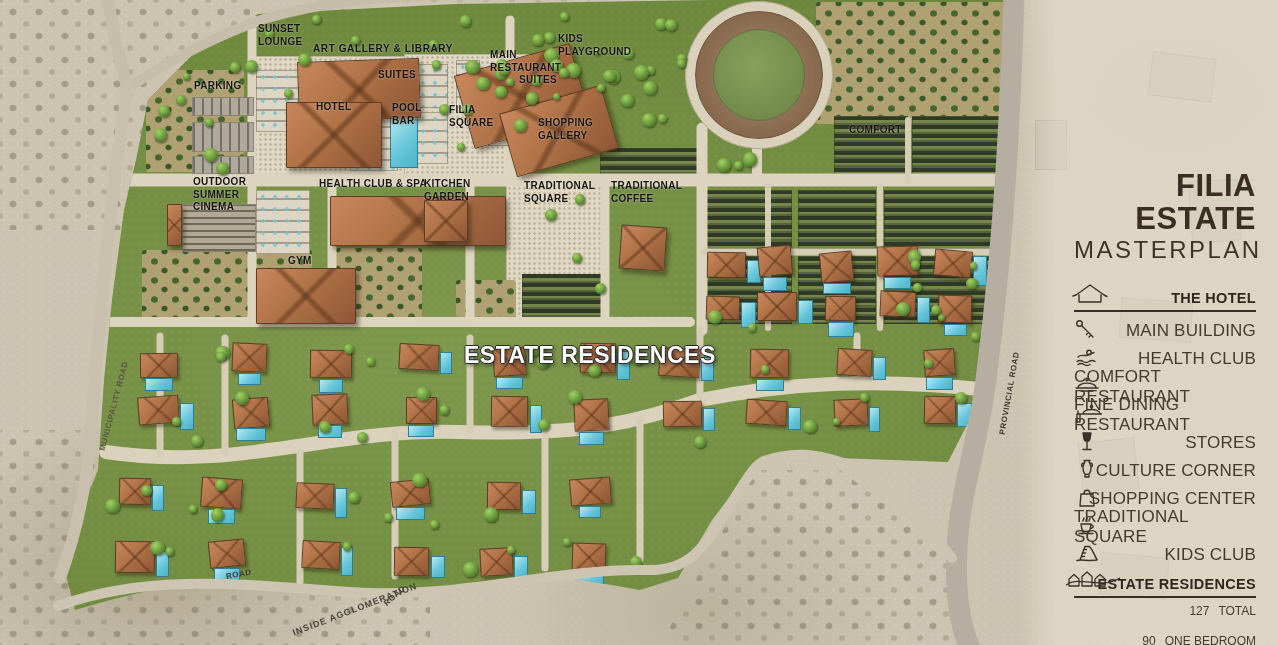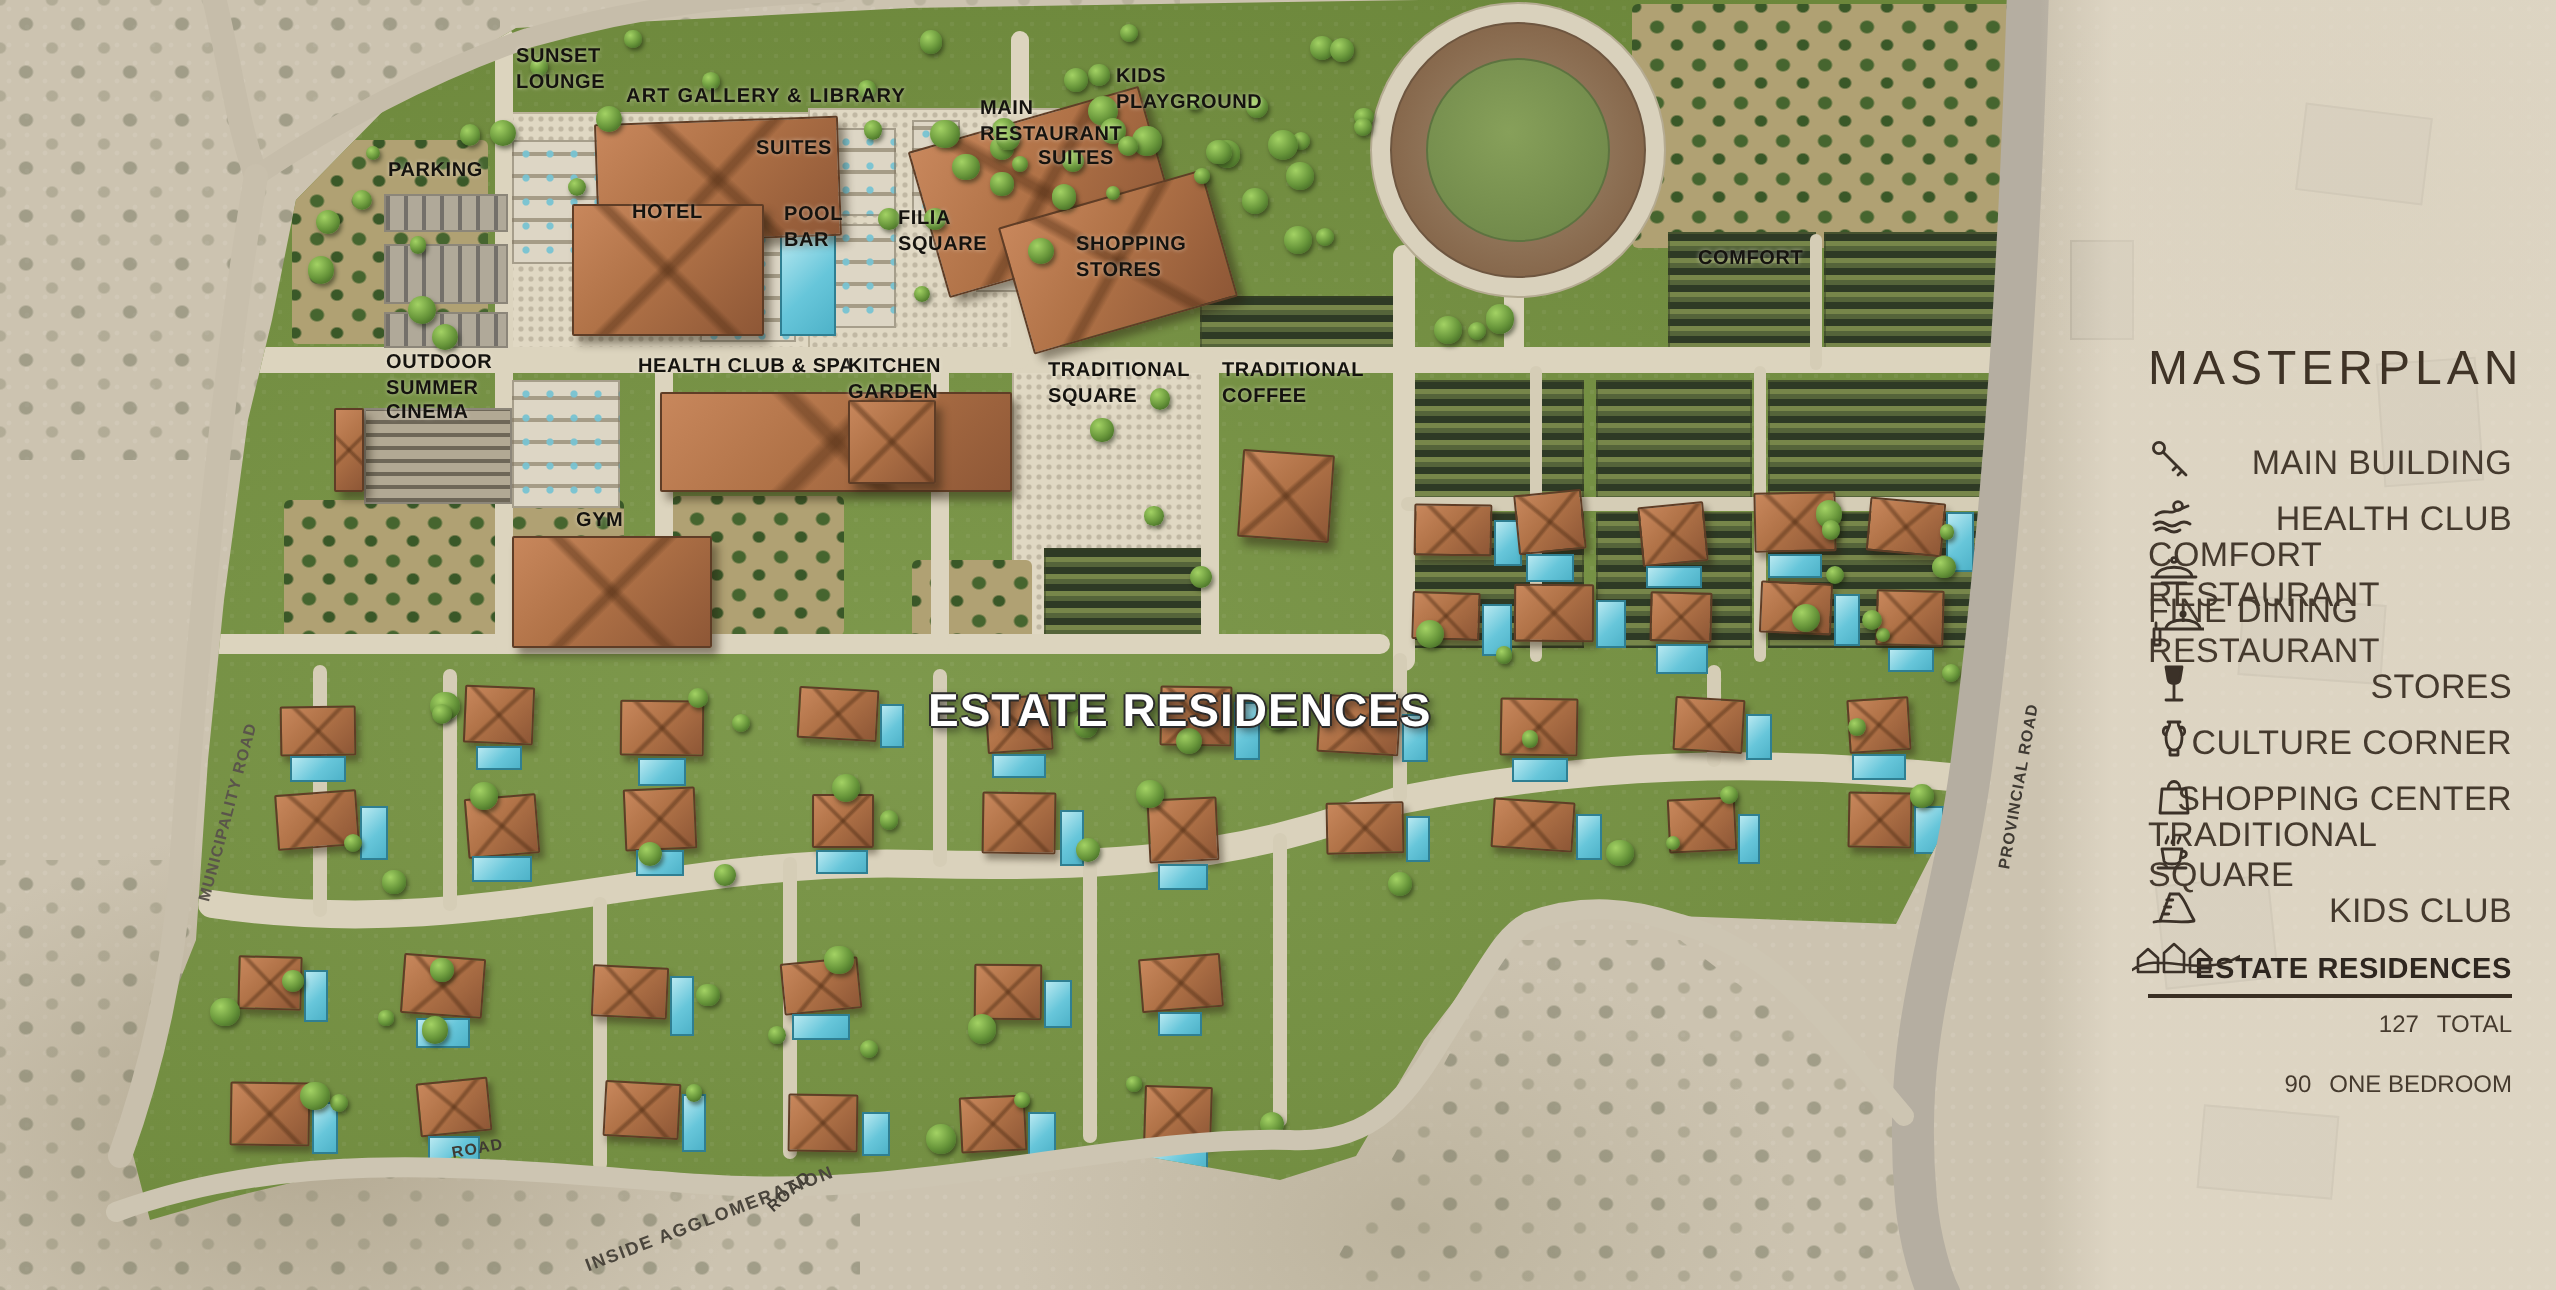--- a/index.html
+++ b/index.html
@@ -406,21 +406,21 @@
     <div class="map-label" style="left:392px;top:102px;">POOL
 BAR</div>
     <div class="map-label" style="left:449px;top:104px;">FILIA
 SQUARE</div>
     <div class="map-label" style="left:490px;top:49px;">MAIN
 RESTAURANT</div>
     <div class="map-label" style="left:519px;top:74px;">SUITES</div>
     <div class="map-label" style="left:558px;top:33px;">KIDS
 PLAYGROUND</div>
     <div class="map-label" style="left:538px;top:117px;">SHOPPING
-STORES</div>
+GALLERY</div>
     <div class="map-label" style="left:849px;top:124px;">COMFORT</div>
     <div class="map-label" style="left:193px;top:176px;">OUTDOOR
 SUMMER
 CINEMA</div>
     <div class="map-label" style="left:319px;top:178px;">HEALTH CLUB &amp; SPA</div>
     <div class="map-label" style="left:424px;top:178px;">KITCHEN
 GARDEN</div>
     <div class="map-label" style="left:288px;top:255px;">GYM</div>
     <div class="map-label" style="left:524px;top:180px;">TRADITIONAL
 SQUARE</div>
@@ -430,23 +430,32 @@
     <div class="road-label" style="left:1002px;top:430px;transform:rotate(-80deg);">PROVINCIAL ROAD</div>
     <div class="road-label" style="left:102px;top:446px;transform:rotate(-75deg);color:#5a544b;">MUNICIPALITY ROAD</div>
     <div class="road-label" style="left:226px;top:572px;transform:rotate(-10deg);">ROAD</div>
     <div class="road-label" style="left:385px;top:600px;transform:rotate(-42deg);">ROAD</div>
     <div class="road-label" style="left:293px;top:628px;transform:rotate(-21deg);font-size:9px;letter-spacing:1px;color:#4a453c;">INSIDE AGGLOMERATION</div>
   </div>
 
   <div id="fade"></div>
 
   <div id="sidebar">
+    <div class="sb-title1">FILIA ESTATE</div>
     <div class="sb-title2">MASTERPLAN</div>
 
     <div class="hotel-block">
+      <div class="sb-header-row">
+        <span class="sb-hicon">
+          <svg class="ic" width="36" height="24" viewBox="0 0 36 24">
+              <path d="M4,14 L18,4 L32,14 M7,14 V21 H29 V14 M1,15 L4,14 M32,14 L35,15.5"></path>
+            </svg>
+        </span>
+        <span class="sb-header">THE HOTEL</span>
+      </div>
       <div class="sb-item">
         <span class="sb-ic"><svg class="ic" width="24" height="22" viewBox="0 0 24 22">
               <circle cx="5.5" cy="5.5" r="2.8"></circle>
               <path d="M7.5,7.5 L19,19 M14.5,14.5 L12.5,16.5 M17,17 L15,19"></path>
             </svg></span>
         <span class="sb-item-label">MAIN BUILDING</span>
       </div>
       <div class="sb-item">
         <span class="sb-ic"><svg class="ic" width="26" height="22" viewBox="0 0 26 22">
               <circle cx="15" cy="6.5" r="2.2"></circle>

